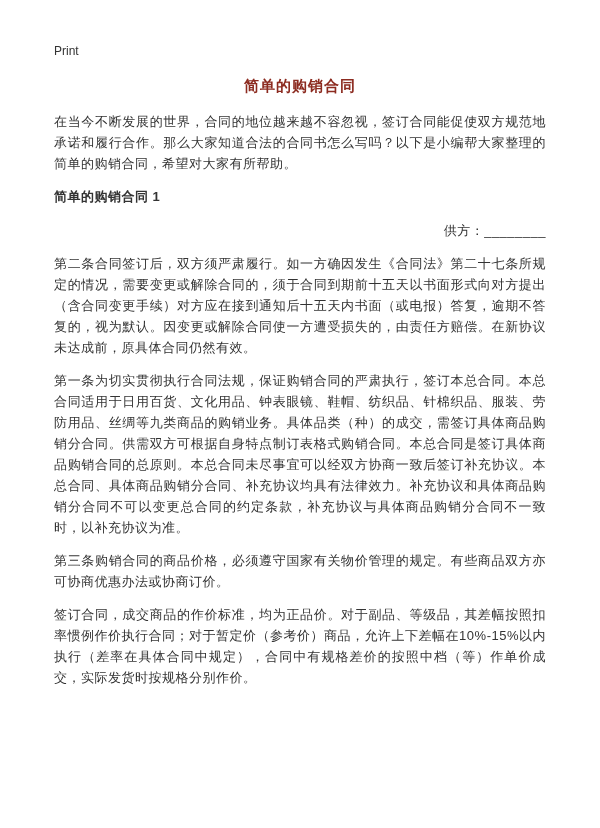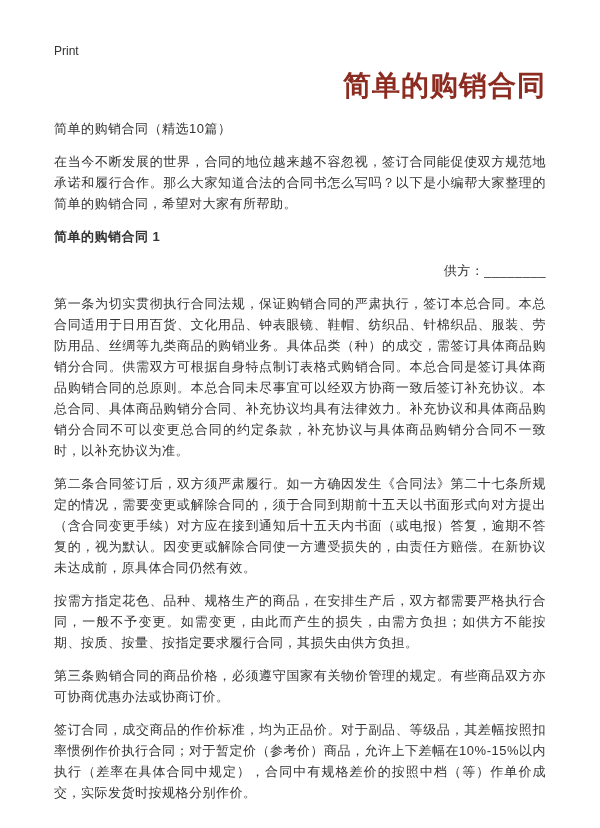--- a/index.html
+++ b/index.html
@@ -23,24 +23,24 @@
   }
   .print-link {
     font-size: 12px;
     color: #333333;
     margin: 0;
     cursor: pointer;
     width: -moz-fit-content;
     width: fit-content;
   }
   h1.doc-title {
-    font-size: 28px;
+    font-size: 15px;
     line-height: 26px;
     font-weight: bold;
-    text-align: right;
+    text-align: center;
     color: var(--color-title, #8c2b20);
     margin: 15px 0 11px 0;
     letter-spacing: 1px;
   }
   p {
     font-size: 13px;
     line-height: 21px;
     margin: 12px 0 0 0;
     text-align: justify;
     letter-spacing: 0.5px;
@@ -56,22 +56,20 @@
     margin-top: 13px;
     text-align: right;
   }
 </style>
 </head>
 <body>
 
 <div class="page">
   <div class="print-link">Print</div>
   <h1 class="doc-title">简单的购销合同</h1>
-  <p class="subtitle">简单的购销合同（精选10篇）</p>
   <p>在当今不断发展的世界，合同的地位越来越不容忽视，签订合同能促使双方规范地承诺和履行合作。那么大家知道合法的合同书怎么写吗？以下是小编帮大家整理的简单的购销合同，希望对大家有所帮助。</p>
   <p class="bold">简单的购销合同 1</p>
   <p class="blank-line">供方：________</p>
+  <p>第二条合同签订后，双方须严肃履行。如一方确因发生《合同法》第二十七条所规定的情况，需要变更或解除合同的，须于合同到期前十五天以书面形式向对方提出（含合同变更手续）对方应在接到通知后十五天内书面（或电报）答复，逾期不答复的，视为默认。因变更或解除合同使一方遭受损失的，由责任方赔偿。在新协议未达成前，原具体合同仍然有效。</p>
   <p>第一条为切实贯彻执行合同法规，保证购销合同的严肃执行，签订本总合同。本总合同适用于日用百货、文化用品、钟表眼镜、鞋帽、纺织品、针棉织品、服装、劳防用品、丝绸等九类商品的购销业务。具体品类（种）的成交，需签订具体商品购销分合同。供需双方可根据自身特点制订表格式购销合同。本总合同是签订具体商品购销合同的总原则。本总合同未尽事宜可以经双方协商一致后签订补充协议。本总合同、具体商品购销分合同、补充协议均具有法律效力。补充协议和具体商品购销分合同不可以变更总合同的约定条款，补充协议与具体商品购销分合同不一致时，以补充协议为准。</p>
-  <p>第二条合同签订后，双方须严肃履行。如一方确因发生《合同法》第二十七条所规定的情况，需要变更或解除合同的，须于合同到期前十五天以书面形式向对方提出（含合同变更手续）对方应在接到通知后十五天内书面（或电报）答复，逾期不答复的，视为默认。因变更或解除合同使一方遭受损失的，由责任方赔偿。在新协议未达成前，原具体合同仍然有效。</p>
-  <p>按需方指定花色、品种、规格生产的商品，在安排生产后，双方都需要严格执行合同，一般不予变更。如需变更，由此而产生的损失，由需方负担；如供方不能按期、按质、按量、按指定要求履行合同，其损失由供方负担。</p>
   <p>第三条购销合同的商品价格，必须遵守国家有关物价管理的规定。有些商品双方亦可协商优惠办法或协商订价。</p>
   <p>签订合同，成交商品的作价标准，均为正品价。对于副品、等级品，其差幅按照扣率惯例作价执行合同；对于暂定价（参考价）商品，允许上下差幅在10%-15%以内执行（差率在具体合同中规定），合同中有规格差价的按照中档（等）作单价成交，实际发货时按规格分别作价。</p>
 </div>
 
 </body></html>

